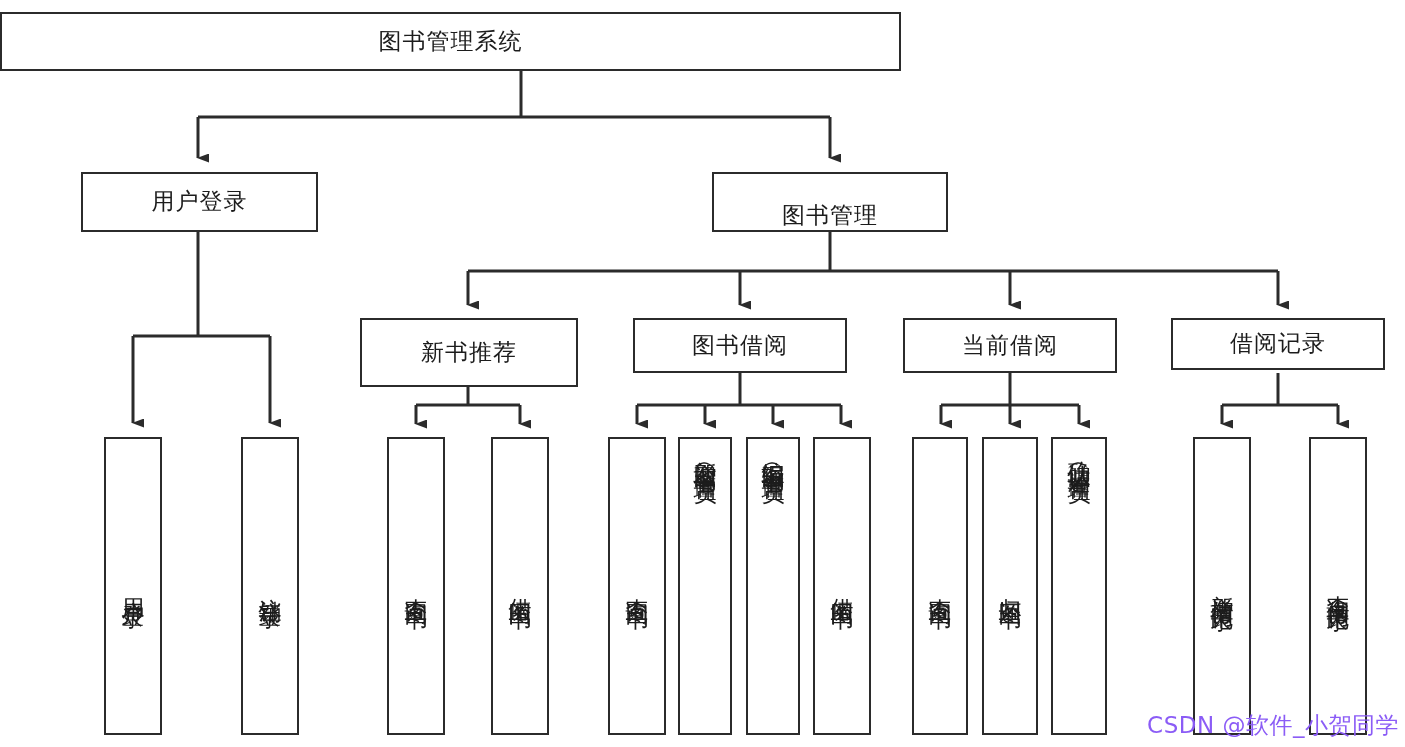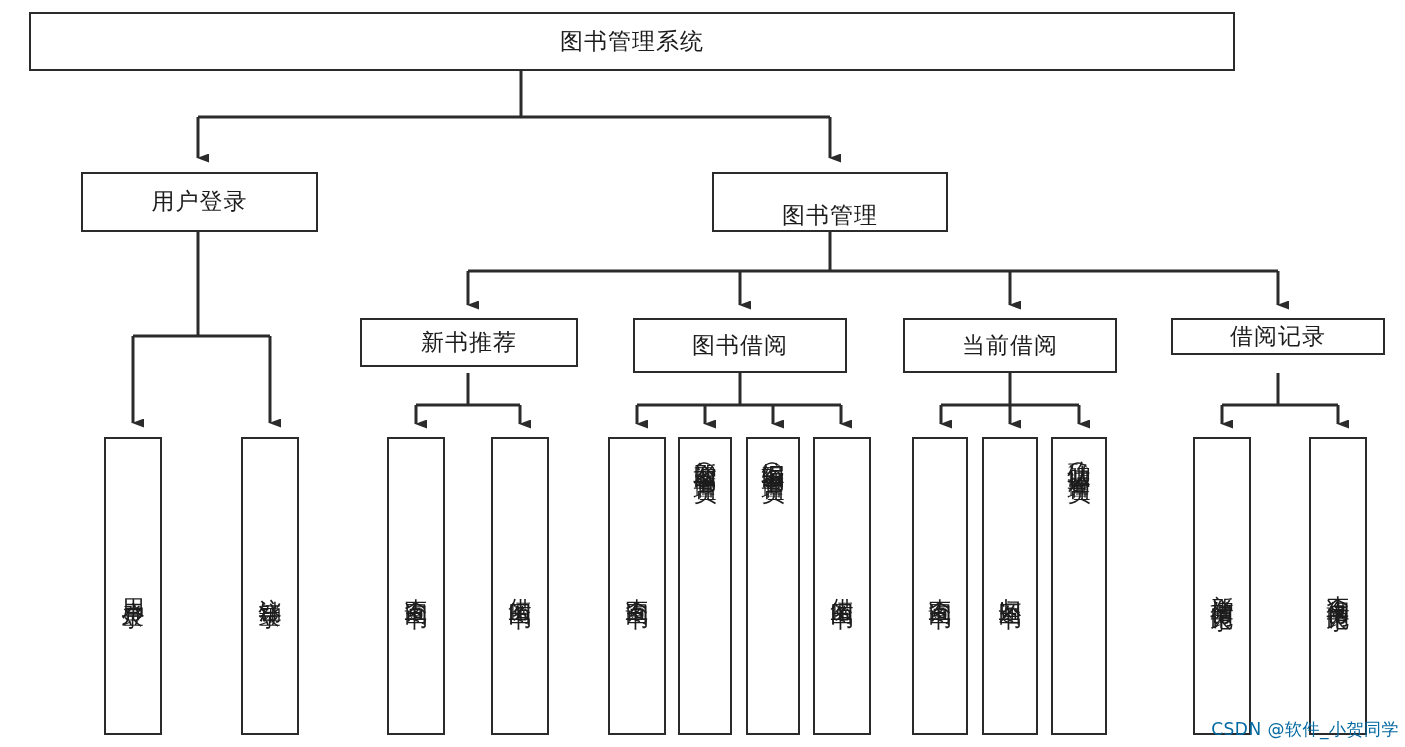--- a/index.html
+++ b/index.html
@@ -63,22 +63,22 @@
   .node-v.topaligned {
     align-items: flex-start;
   }
   .node-v.topaligned .node-label {
     margin-top: 4px;
   }
   #watermark {
     position: absolute;
     right: 6px;
     bottom: 6px;
-    font-size: 17px;
-    color: #0369a1;
+    font-size: 23px;
+    color: #8b5cf6;
     letter-spacing: 0.5px;
     z-index: 5;
     white-space: nowrap;
   }
 </style>
 </head>
 <body>
 
 <div id="diagram-root">
 
@@ -125,41 +125,41 @@
       <path d="M1010,405 L1010,424" marker-end="url(#arrowhead)"></path>
       <path d="M1079,405 L1079,424" marker-end="url(#arrowhead)"></path>
 
       <path d="M1278,373 L1278,405"></path>
       <path d="M1222,405 L1338,405"></path>
       <path d="M1222,405 L1222,424" marker-end="url(#arrowhead)"></path>
       <path d="M1338,405 L1338,424" marker-end="url(#arrowhead)"></path>
     </g>
   </svg>
 
-  <div class="node node-h" style="left:29px; top:12px; width:1206px; height:59px;">
+  <div class="node node-h" style="left:0; top:12px; width:901px; height:59px;">
     <span class="node-label">图书管理系统</span>
   </div>
 
   <div class="node node-h" style="left:81px; top:172px; width:237px; height:60px;">
     <span class="node-label">用户登录</span>
   </div>
   <div class="node node-h" style="left:712px; top:172px; width:236px; height:60px;align-items:flex-end;">
     <span class="node-label">图书管理</span>
   </div>
 
-  <div class="node node-h" style="left:360px; top:318px; width:218px; height:49px;">
+  <div class="node node-h" style="left:360px; top:318px; width:218px; height:69px;">
     <span class="node-label">新书推荐</span>
   </div>
   <div class="node node-h" style="left:633px; top:318px; width:214px; height:55px;text-align:center;">
     <span class="node-label">图书借阅</span>
   </div>
   <div class="node node-h" style="left:903px; top:318px; width:214px; height:55px;text-align:center;">
     <span class="node-label">当前借阅</span>
   </div>
-  <div class="node node-h" style="left:1171px; top:318px; width:214px; height:37px;">
+  <div class="node node-h" style="left:1171px; top:318px; width:214px; height:52px;">
     <span class="node-label">借阅记录</span>
   </div>
 
   <div class="node node-v centered" style="left:104px; top:437px; width:58px; height:298px;">
     <span class="node-label">用户登录</span>
   </div>
   <div class="node node-v centered" style="left:241px; top:437px; width:58px; height:298px;">
     <span class="node-label">注销登录</span>
   </div>
 

